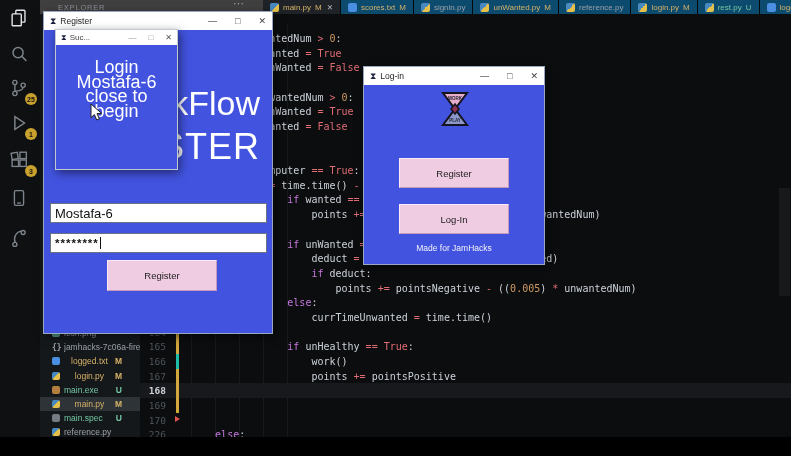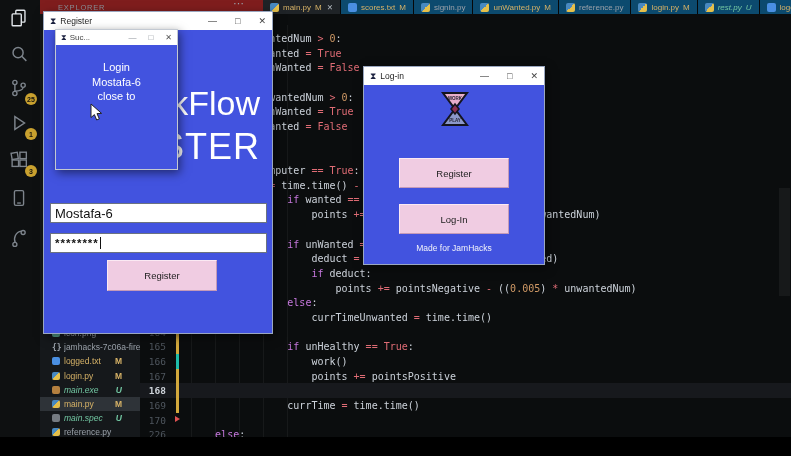--- a/index.html
+++ b/index.html
@@ -11,33 +11,33 @@
   .activity-bar { position:absolute; left:0; top:0; width:40px; height:437px;
                   background:#0e1011; z-index:6; }
   .ab-item { position:absolute; left:8px; width:24px; height:24px; color:#7d848c; }
   .ab-item.active { color:#e3e7ec; }
   .ab-badge { position:absolute; right:-5px; bottom:-4px; min-width:12px; height:12px;
               border-radius:7px; background:#c9a12f; color:#17150d; font:bold 7px "Liberation Sans",sans-serif;
               display:flex; align-items:center; justify-content:center; padding:0 2px; }
 
   
   .topstrip { position:absolute; left:40px; top:0; width:223px; height:14px;
-              background:#7f1d1d; z-index:3; }
+              background:#404040; z-index:3; }
   .explorer-header { position:absolute; left:18px; top:3px; font-size:7.5px;
                      letter-spacing:.8px; color:#8b9097; }
   .header-menu { position:absolute; left:193px; top:-3px; font-size:11px; color:#9ba2aa; }
   .tabbar { position:absolute; left:263px; top:0; width:528px; height:14px;
             display:flex; z-index:3; background:#0a0b0c; overflow:hidden; }
   .tab { display:flex; align-items:center; height:14px; padding:0 7px;
          background:#0c4a6e; border-right:1px solid #060707; font-size:8px;
          white-space:nowrap; flex:none; }
   .tab.active { background:#1f2327; }
   .tab .badge { margin-left:4px; }
   .tab .tclose { margin-left:5px; color:#b8bec4; font-size:7.5px; }
-  .c-mod { color:#d6b267; } .c-unt { color:#72c6a2;font-style:italic; } .c-plain { color:#9aa1a9; }
+  .c-mod { color:#d6b267;text-align:center; } .c-unt { color:#72c6a2; } .c-plain { color:#9aa1a9; }
 
   .fi { width:9px; height:9px; border-radius:2px; margin-right:4px; flex:none;
         display:inline-block; }
   .fi-py   { background:linear-gradient(135deg,#4889c0 50%,#e5c04b 50%); }
   .fi-txt  { background:#4a8fe2; }
   .fi-img  { background:#56a08b; }
   .fi-exe  { background:#b5803f; }
   .fi-spec { background:#757b82; }
   .fi-json { background:none; width:auto; border-radius:0; color:#9aa1a9;
              font:bold 8px "DejaVu Sans Mono",monospace; }
@@ -100,21 +100,21 @@
             display:flex; align-items:center; justify-content:center; font-size:9.5px; }
   .reg-btn { left:63px; top:248px; width:110px; height:31px; }
 
   .msg-box { left:55px; top:29px; width:123px; height:141px; z-index:30;
              border:1px solid #c3c9d2; }
   .msg-title { height:15px; background:#fff; display:flex; align-items:center; padding:0 5px; }
   .msg-title .tk-icon { font-size:8px; }
   .msg-title-text { font-size:8px; color:#444; margin-left:3px; flex:1 1 auto; }
   .msg-title .wc { margin-left:12px; font-size:8px; color:#8a9098; }
   .msg-title .wc.close { color:#555; }
-  .msg-text { margin-top:15px; text-align:center; color:#fff; font-size:11px;
+  .msg-text { margin-top:15px; text-align:center; color:#fff; font-size:18px;
               line-height:14.5px; }
 
   .login-win { left:363px; top:66px; width:182px; height:199px; z-index:10; }
   .lg-logo { position:absolute; left:77px; top:24px; }
   .lg-btn1 { left:35px; top:91px; width:110px; height:30px; }
   .lg-btn2 { left:35px; top:137px; width:110px; height:30px; }
   .lg-caption { position:absolute; left:0; top:176px; width:100%; text-align:center;
                 color:#f2f3fa; font-size:8.5px; }
 
   .bottom-bar { position:absolute; left:0; top:437px; width:791px; height:19px;
@@ -234,21 +234,20 @@
       <div class="code-row" style="top: 368.64px;">
         <span class="ln">167</span>
         <span class="ct"><span>                    points </span><span class="o">+=</span><span> pointsPositive</span></span>
       </div>
       <div class="code-row cur" style="top: 383.32px;">
         <span class="ln">168</span>
         <span class="ct"></span>
       </div>
       <div class="code-row" style="top: 398px;">
         <span class="ln">169</span>
-        <span class="ct"><span>                currTime </span><span class="o">=</span><span> time.time()</span></span>
       </div>
       <div class="code-row" style="top: 412.68px;">
         <span class="ln">170</span>
         <span class="ct"></span>
       </div>
       <div class="code-row" style="top: 427.36px;">
         <span class="ln">226</span>
         <span class="ct"><span>    </span><span class="k">else</span><span>:</span></span>
       </div>
     </div>
@@ -424,20 +423,21 @@
       <span class="tk-icon">⧗</span>
       <span class="msg-title-text">Suc...</span>
       <span class="wc">—</span>
       <span class="wc">□</span>
       <span class="wc close">✕</span>
     </div>
     <div class="msg-text" id="msg-text">
         <div>Login</div>
         <div>Mostafa-6</div>
         <div>close to</div>
+        <div>begin</div>
       </div>
   </div>
 
   <svg class="mouse-cursor" width="13" height="18" viewBox="0 0 13 18">
     <path d="M1 1 L1 14.5 L4.4 11.6 L6.7 17 L9.3 15.8 L7 10.6 L11.6 10.4 Z" fill="#fff" stroke="#222" stroke-width="1"></path>
   </svg>
 
   <div class="bottom-bar"></div>
 </div>
 

